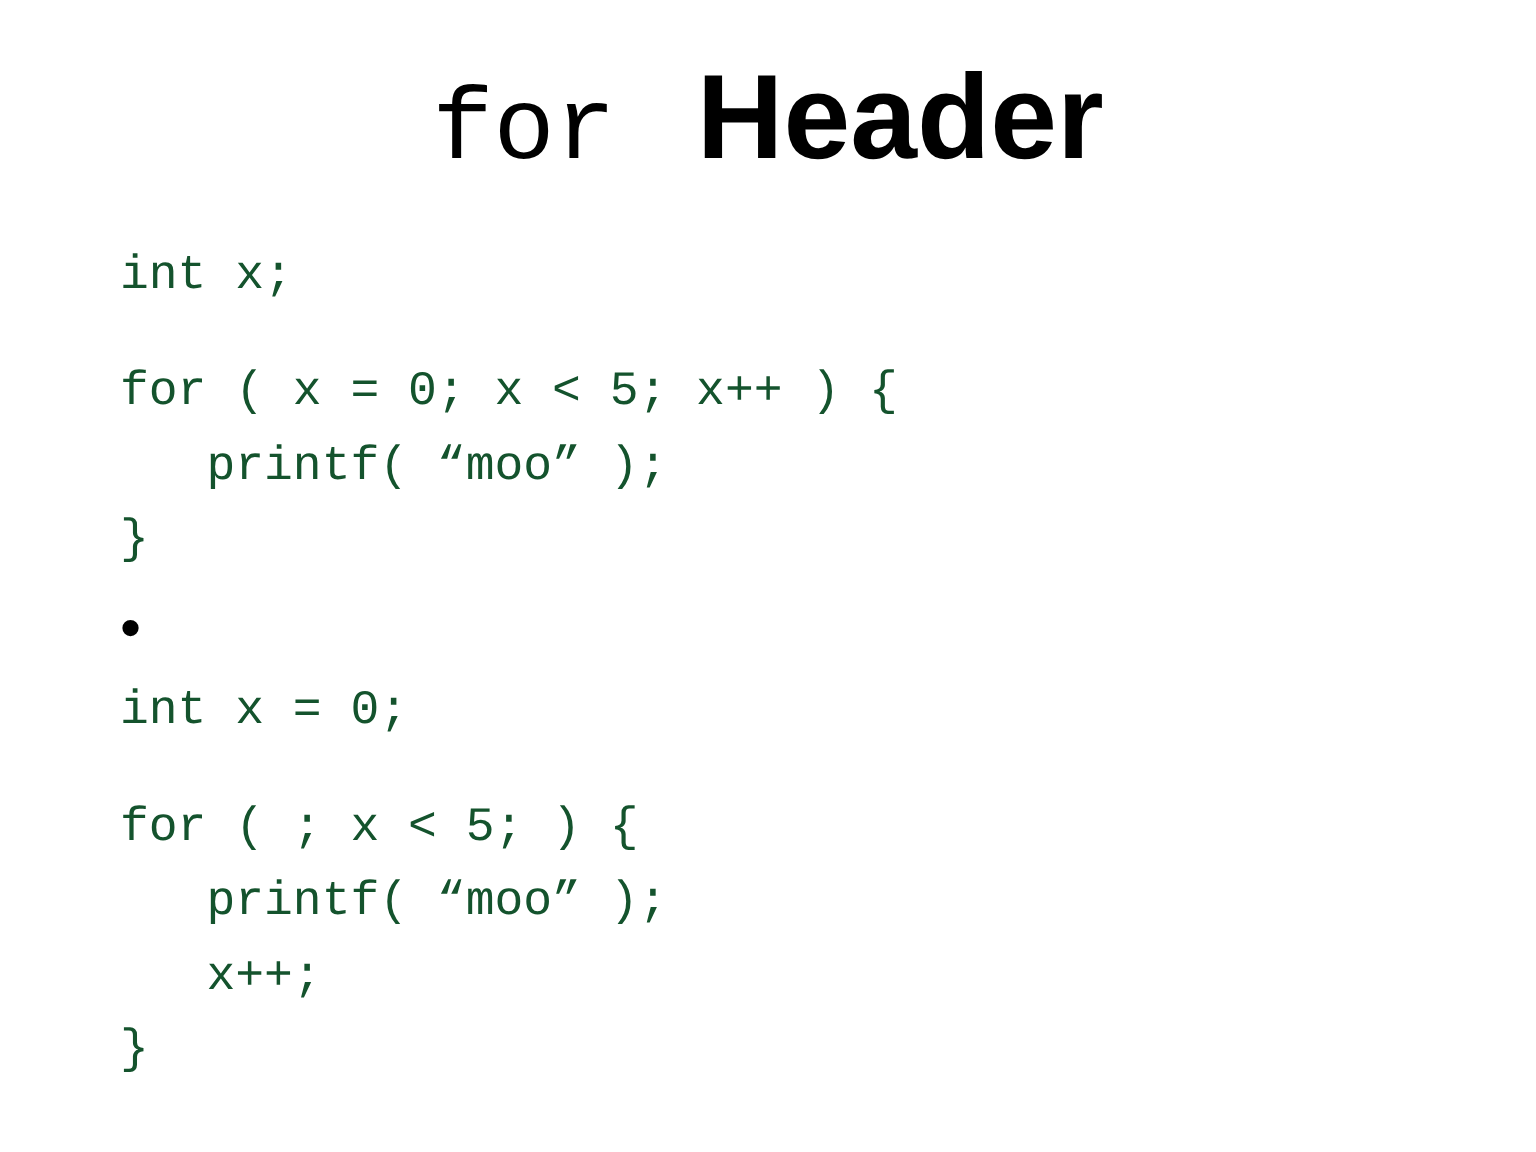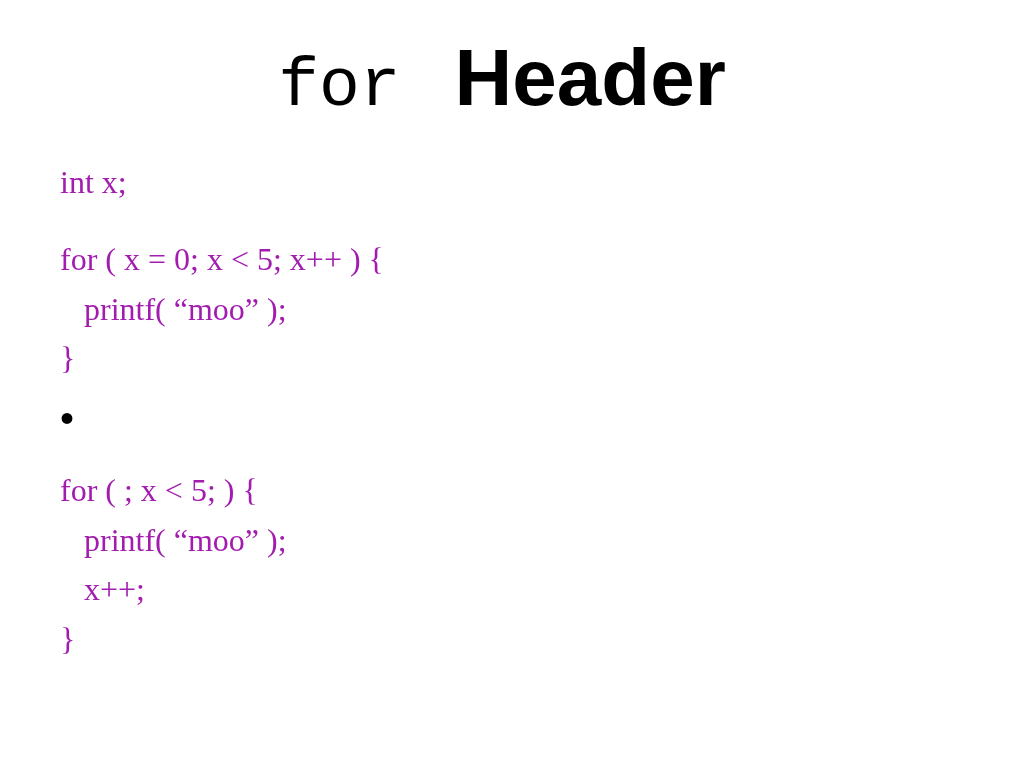--- a/index.html
+++ b/index.html
@@ -13,21 +13,21 @@
       width: 1024px;
       height: 768px;
       overflow: hidden;
       font-family: Georgia, serif;
     }
 
     .slide {
       width: 1024px;
       height: 768px;
       background: #ffffff;
-      padding: 30px 60px 40px 40px;
+      padding: 30px 60px 40px 60px;
       display: flex;
       flex-direction: column;
     }
 
     .title {
       text-align: center;
       font-size: 72px;
       font-weight: normal;
       margin-bottom: 30px;
       line-height: 1.2;
@@ -52,24 +52,24 @@
       line-height: 1.5;
     }
 
     .code-block {
       margin-bottom: 10px;
     }
 
     .code-line {
       display: block;
       white-space: pre;
-      font-family: Liberation Serif, serif;
+      font-family: Liberation Mono, monospace;
       font-size: 32px;
       line-height: 1.55;
-      color: #a21caf;
+      color: #14532d;
     }
 
     .bullet-item {
       display: flex;
       align-items: flex-start;
       margin: 6px 0;
       font-family: Arial, Helvetica, sans-serif;
       font-size: 34px;
       line-height: 1.4;
     }
@@ -113,20 +113,23 @@
     <div class="code-block">
       <span class="code-line">for ( x = 0; x &lt; 5; x++ ) {</span>
       <span class="code-line">   printf( “moo” );</span>
       <span class="code-line">}</span>
     </div>
 
     <div class="bullet-item">
       <span class="bullet-dot">•</span>
     </div>
 
+    <div class="code-block">
+      <span class="code-line">int x = 0;</span>
+    </div>
 
     <div class="spacer"></div>
 
     <div class="code-block">
       <span class="code-line">for ( ; x &lt; 5; ) {</span>
       <span class="code-line">   printf( “moo” );</span>
       <span class="code-line">   x++;</span>
       <span class="code-line">}</span>
     </div>
 

